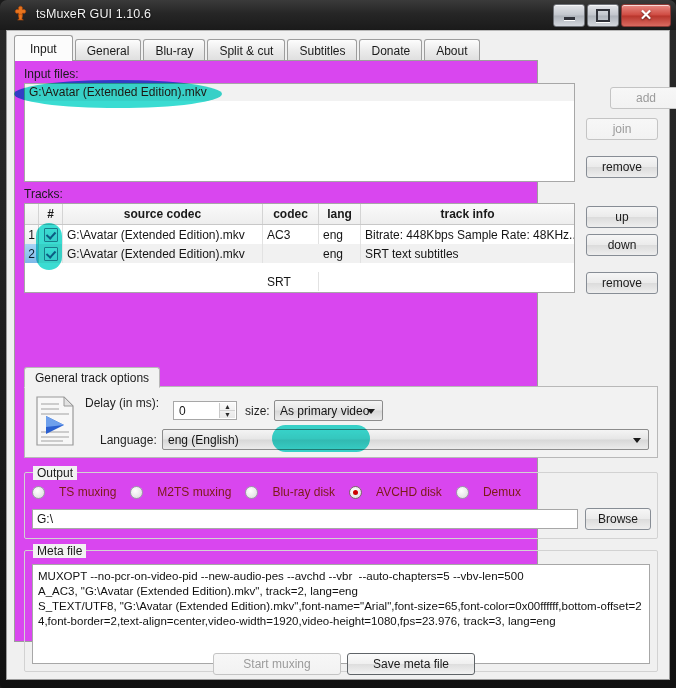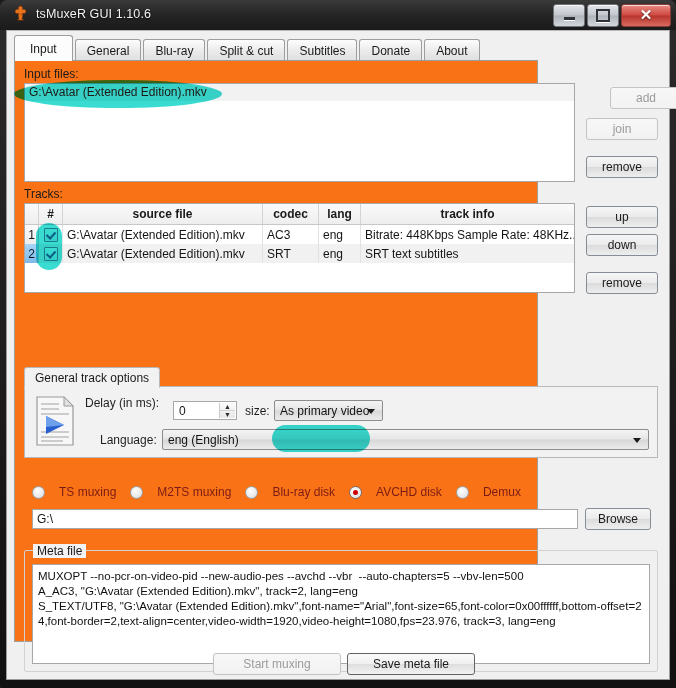--- a/index.html
+++ b/index.html
@@ -105,21 +105,21 @@
     border-color: #9d9d9d;
     z-index: 3;
     font-weight: normal;
     padding: 4px 15px;
   }
   .tabpage {
     position: absolute;
     left: 7px; top: 29px;
     width: 524px; height: 582px;
     box-sizing: border-box;
-    background: #f97316;
+    background: #d946ef;
     border: 1px solid #9d9d9d;
   }
 
   .lbl { font-size: 12px; color: #1f1f1f; }
 
   
   .sec-label { position: absolute; font-size: 12px; color: #1a1a1a; }
   .listbox {
     position: absolute;
     background: #fff;
@@ -390,21 +390,21 @@
       </div>
       <div class="btn disabled" style="position:absolute; left:595px; top:26px; width:72px; height:22px;">add</div>
       <div class="btn disabled" style="position:absolute; left:571px; top:57px; width:72px; height:22px;">join</div>
       <div class="btn" style="position:absolute; left:571px; top:95px; width:72px; height:22px;">remove</div>
 
       <div class="sec-label" style="left:9px; top:126px;">Tracks:</div>
       <div class="grid" style="left:9px; top:142px; width:551px; height:90px;">
         <div class="grid-header">
           <div class="gh" style="width:14px;"></div>
           <div class="gh" style="width:24px;">#</div>
-          <div class="gh" style="width:200px;">source file</div>
+          <div class="gh" style="width:200px;">source codec</div>
           <div class="gh" style="width:56px;">codec</div>
           <div class="gh" style="width:42px;">lang</div>
           <div class="gh" style="width:213px; border-right:none;">track info</div>
         </div>
 
         <div class="grid-row">
           <div class="gc num" style="width:14px;">1</div>
           <div class="gc center" style="width:24px;">
             <div class="cbx"></div>
           </div>
@@ -413,21 +413,21 @@
           <div class="gc" style="width:42px;">eng</div>
           <div class="gc" style="width:213px; border-right:none;">Bitrate: 448Kbps Sample Rate: 48KHz...</div>
         </div>
 
         <div class="grid-row alt">
           <div class="gc num sel" style="width:14px;">2</div>
           <div class="gc center" style="width:24px;">
             <div class="cbx"></div>
           </div>
           <div class="gc" style="width:200px;">G:\Avatar (Extended Edition).mkv</div>
-          <div class="gc" style="width:56px;">SRT</div>
+          <div class="gc" style="width:56px;margin-top:28px;">SRT</div>
           <div class="gc" style="width:42px;">eng</div>
           <div class="gc" style="width:213px; border-right:none;">SRT text subtitles</div>
         </div>
       </div>
 
       <div class="btn" style="position:absolute; left:571px; top:145px; width:72px; height:22px;">up</div>
       <div class="btn" style="position:absolute; left:571px; top:173px; width:72px; height:22px;">down</div>
       <div class="btn" style="position:absolute; left:571px; top:211px; width:72px; height:22px;">remove</div>
 
       <div class="tabgroup" style="left:9px; top:325px; width:634px; height:72px;">
@@ -464,20 +464,23 @@
           <span class="arrow"></span>
         </div>
 
         <div class="lbl" style="position:absolute; left:75px; top:46px;">Language:</div>
         <div class="combo" style="position:absolute; left:137px; top:42px; width:487px; height:21px;">
           <span>eng (English)</span>
           <span class="arrow"></span>
         </div>
       </div>
 
+      <div class="group" style="left:9px; top:411px; width:634px; height:67px;">
+        <div class="group-title">Output</div>
+      </div>
       <div class="radio-row" style="left:17px; top:424px;">
         <div class="radio">
           <span class="rdo"></span>
           <span class="radio-label">TS muxing</span>
         </div>
         <div class="radio">
           <span class="rdo"></span>
           <span class="radio-label">M2TS muxing</span>
         </div>
         <div class="radio">

